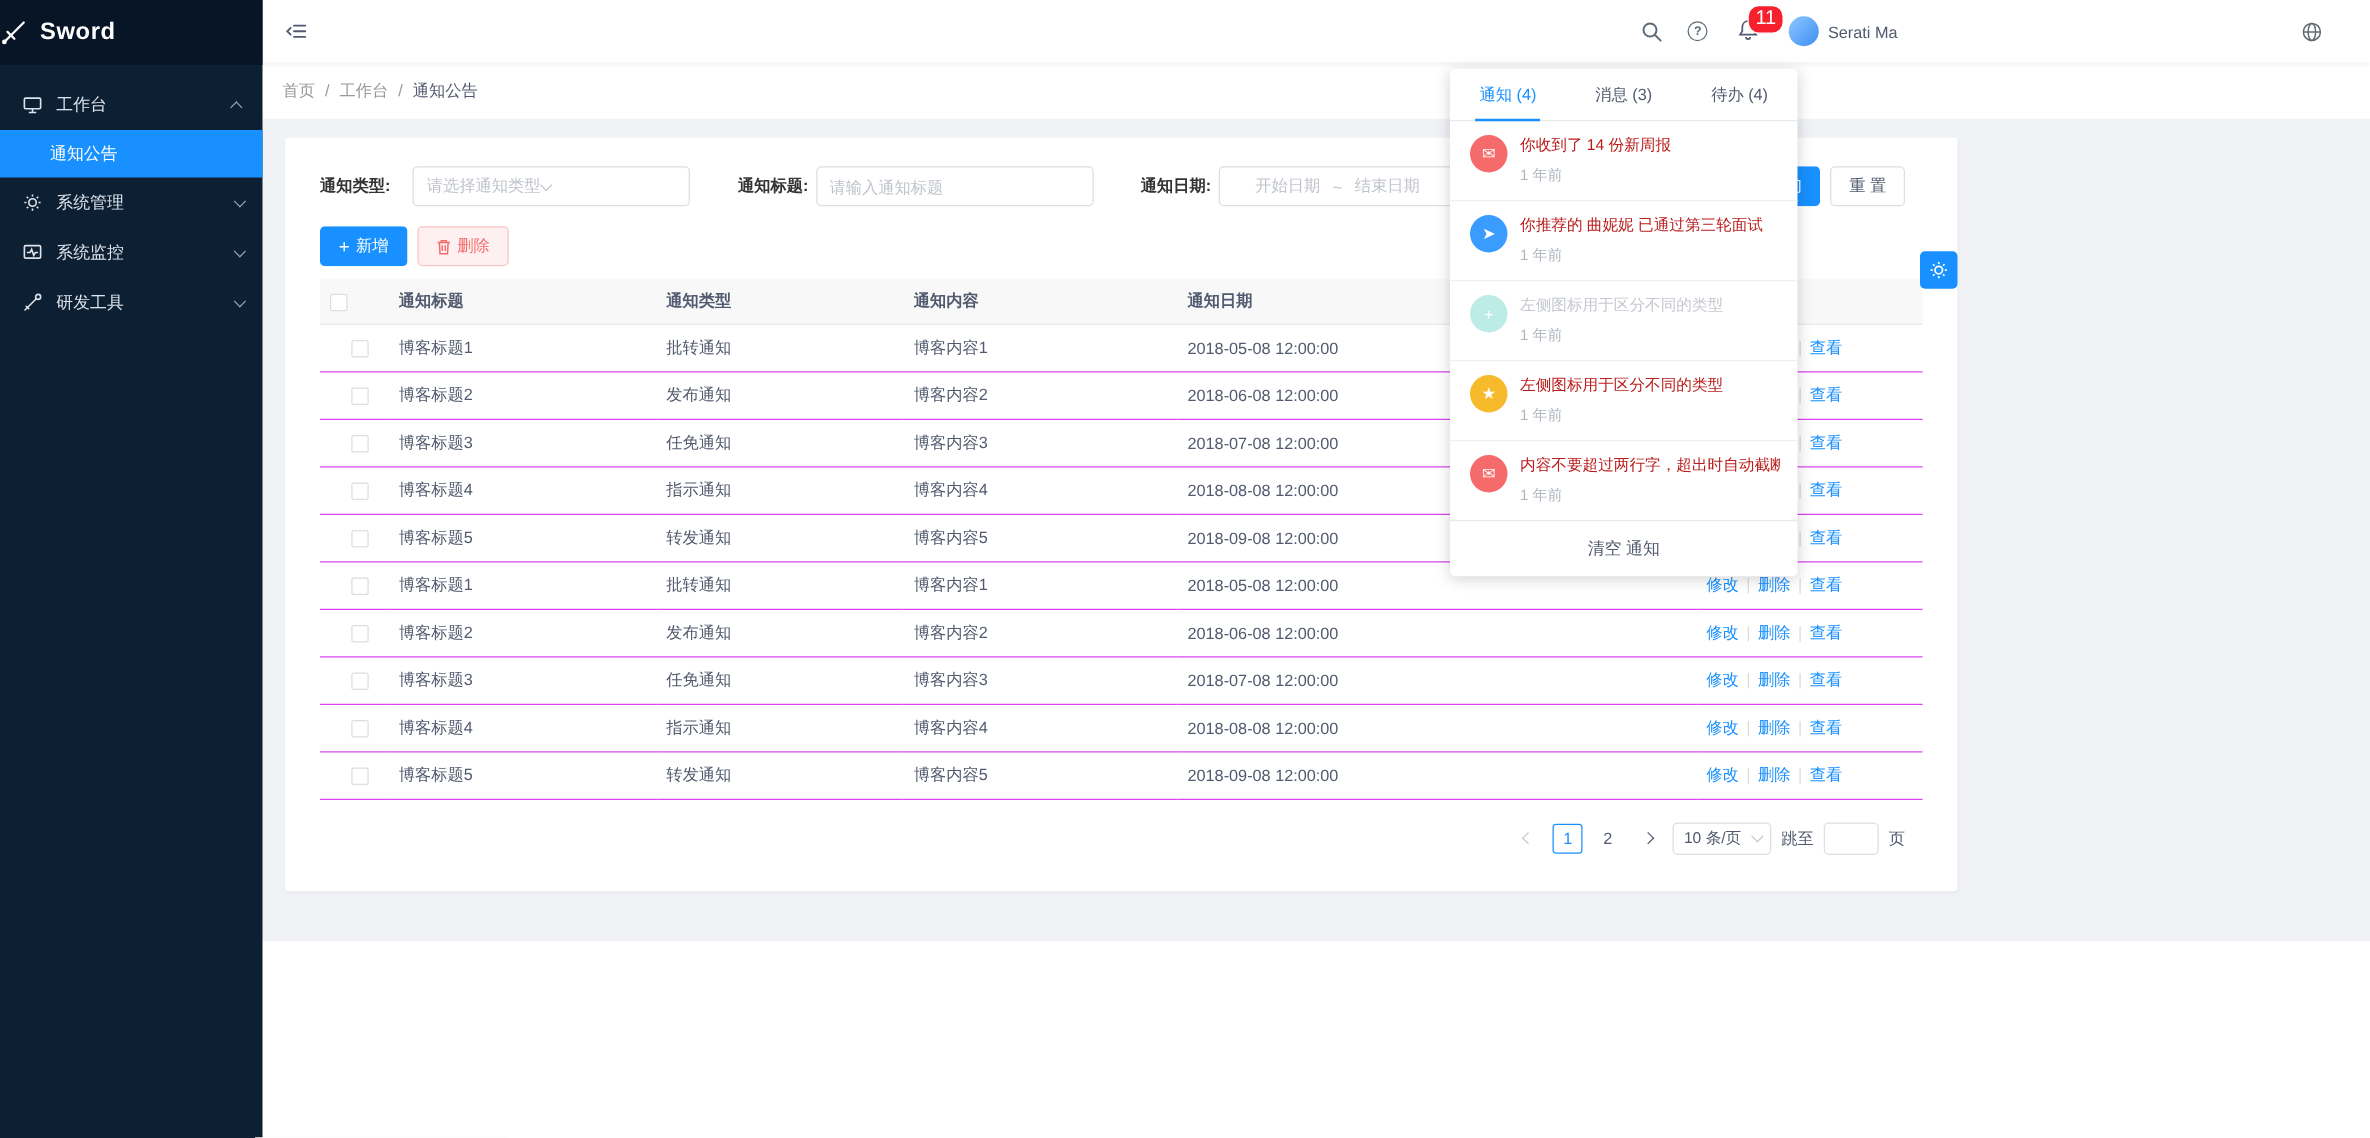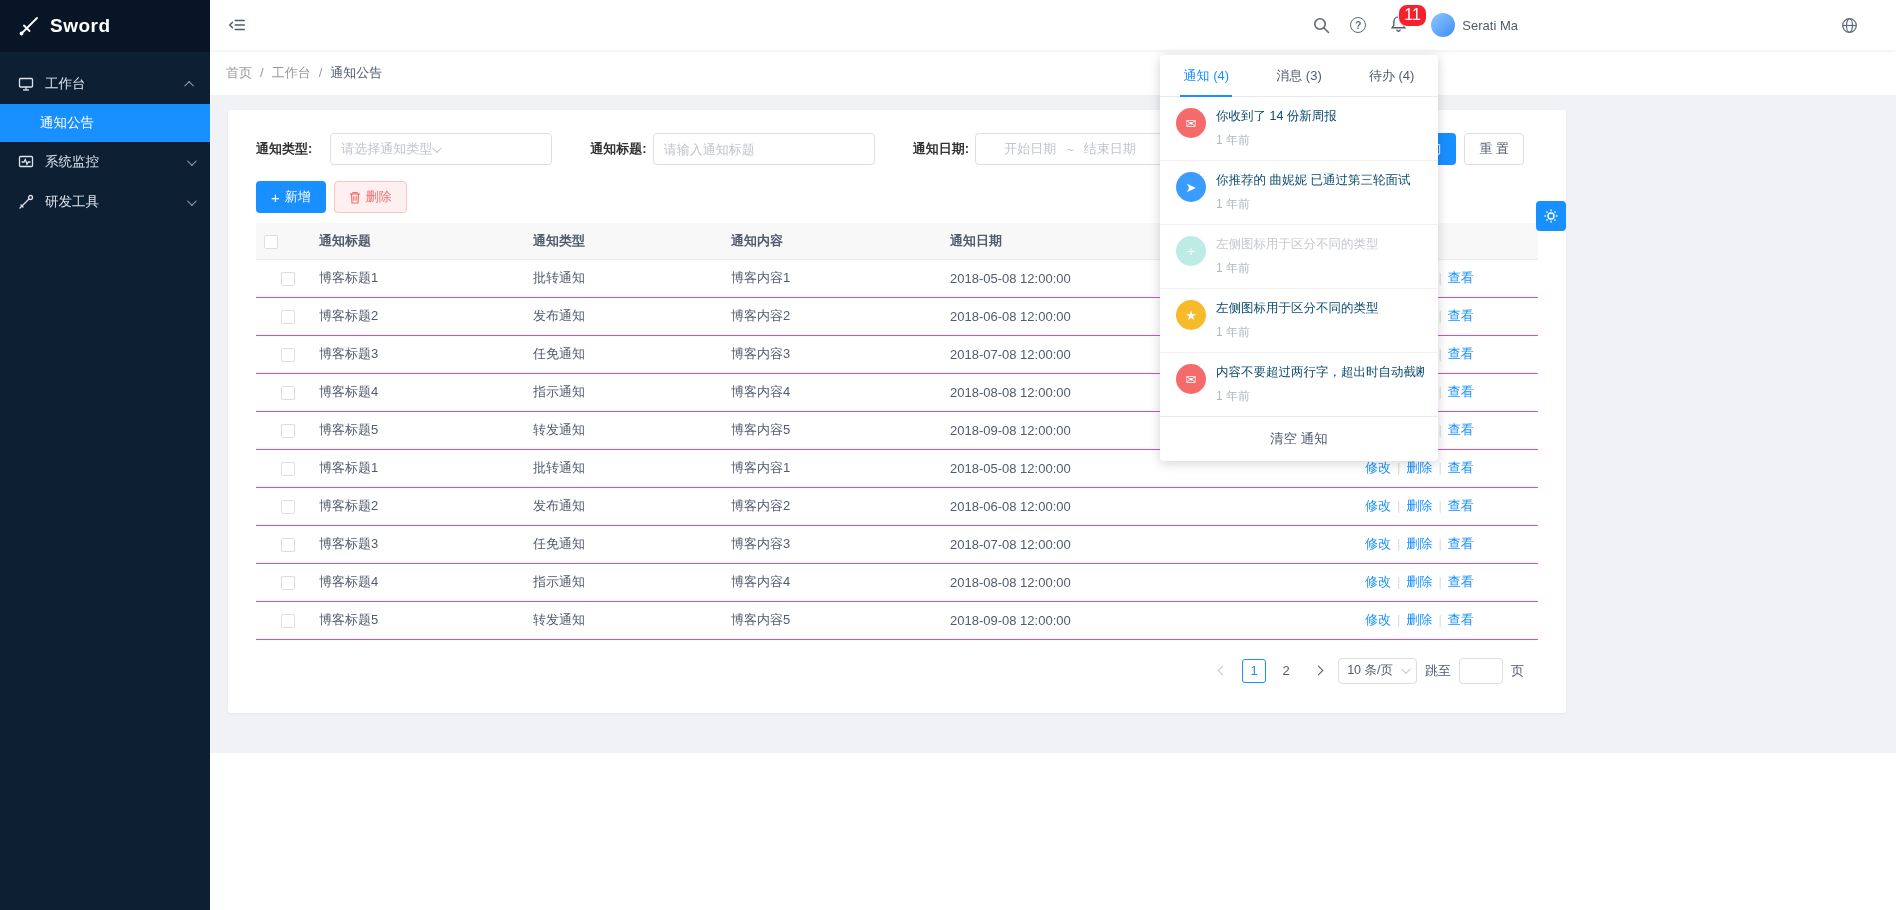--- a/index.html
+++ b/index.html
@@ -2,21 +2,21 @@
 <html><head>
 <meta charset="utf-8">
 <style>
   * { box-sizing: border-box; margin: 0; padding: 0; }
   html,body { width:1896px; height:910px; background:#fff; overflow:hidden;
     font-family:"Liberation Sans","DejaVu Sans",sans-serif; font-size:13px; color:#515a6e; }
   .app { position:relative; width:1896px; height:910px; }
 
   
   .sidebar { position:absolute; left:0; top:0; width:210px; height:910px; background:#0d1f33; z-index:20; }
-  .logo-bar { height:52px; background:#081526; display:flex; align-items:center; padding-left:18px; gap:10px; }
+  .logo-bar { height:52px; background:#081526; display:flex; align-items:center; gap:10px; }
   .logo-text { color:#fff; font-size:19px; font-weight:bold; letter-spacing:.5px; }
   .nav { padding-top:12px; }
   .menu-item { height:40px; display:flex; align-items:center; padding:0 16px 0 18px; color:#dde3ec; font-size:13.5px; cursor:pointer; gap:11px; }
   .menu-item .mi-label { flex:1; }
   .submenu-item { height:38px; display:flex; align-items:center; padding-left:40px; color:#fff; font-size:13.5px; cursor:pointer; }
   .submenu-item.active { background:#1890ff; }
   .chev { width:7px; height:7px; border-right:1.5px solid #9aa7b8; border-bottom:1.5px solid #9aa7b8; display:inline-block; }
   .chev.down { transform:rotate(45deg) translateY(-2px); }
   .chev.up { transform:rotate(-135deg) translateY(-2px); }
   .micon { width:16px; height:16px; flex:0 0 16px; }
@@ -98,21 +98,21 @@
   .notif-tabs { height:42px; display:flex; border-bottom:1px solid #e8eaec; }
   .notif-tab { flex:1; display:flex; align-items:center; justify-content:center; font-size:13px; color:#515a6e;
     cursor:pointer; position:relative; }
   .notif-tab.active { color:#1890ff; }
   .notif-tab.active::after { content:""; position:absolute; bottom:-1px; left:50%; transform:translateX(-50%);
     width:52px; height:2px; background:#1890ff; }
   .notif-item { display:flex; gap:10px; padding:11px 16px; border-bottom:1px solid #f0f0f0; cursor:pointer; }
   .notif-item:last-child { border-bottom:none; }
   .notif-icon { width:30px; height:30px; border-radius:50%; flex:0 0 30px; color:#fff; font-size:13px;
     display:flex; align-items:center; justify-content:center; }
-  .notif-title { font-size:12.5px; color:#0c4a6e; white-space:nowrap; overflow:hidden; max-width:208px; }
+  .notif-title { font-size:12.5px; color:#b91c1c; white-space:nowrap; overflow:hidden; max-width:208px; }
   .notif-time { font-size:12px; color:#b0b6bf; margin-top:7px; }
   .notif-item.dim .notif-title { color:#c5c8ce; }
   .notif-item.dim .notif-icon { opacity:.45; }
   .notif-footer { height:45px; border-top:1px solid #e8eaec; display:flex; align-items:center; justify-content:center;
     font-size:13.5px; color:#515a6e; cursor:pointer; }
 </style>
 </head>
 <body>
 
 <div class="app">
@@ -136,20 +136,37 @@
             <rect x="1.5" y="2.5" width="13" height="8.5" rx="1"></rect>
               <path d="M8 11 L8 14"></path>
               <path d="M5 14 L11 14"></path>
           </svg>
         </span>
         <span class="mi-label">工作台</span>
         <span class="chev up"></span>
       </div>
       <div class="submenu-item active">
         <span>通知公告</span>
+      </div>
+      <div class="menu-item">
+        <span class="micon">
+          <svg width="16" height="16" viewBox="0 0 16 16" fill="none" stroke="#dde3ec" stroke-width="1.3">
+            <circle cx="8" cy="8" r="3"></circle>
+              <path d="M8 1.5 L8 3.2"></path>
+              <path d="M8 12.8 L8 14.5"></path>
+              <path d="M1.5 8 L3.2 8"></path>
+              <path d="M12.8 8 L14.5 8"></path>
+            <path d="M3.4 3.4 L4.6 4.6"></path>
+              <path d="M11.4 11.4 L12.6 12.6"></path>
+              <path d="M3.4 12.6 L4.6 11.4"></path>
+              <path d="M11.4 4.6 L12.6 3.4"></path>
+          </svg>
+        </span>
+        <span class="mi-label">系统管理</span>
+        <span class="chev down"></span>
       </div>
       <div class="menu-item">
         <span class="micon">
           <svg width="16" height="16" viewBox="0 0 16 16" fill="none" stroke="#dde3ec" stroke-width="1.3">
             <rect x="1.5" y="2.5" width="13" height="10" rx="1"></rect>
               <path d="M3.5 8 L6 8 L7.3 5.5 L9 10.2 L10.3 8 L12.5 8"></path>
           </svg>
         </span>
         <span class="mi-label">系统监控</span>
         <span class="chev down"></span>

